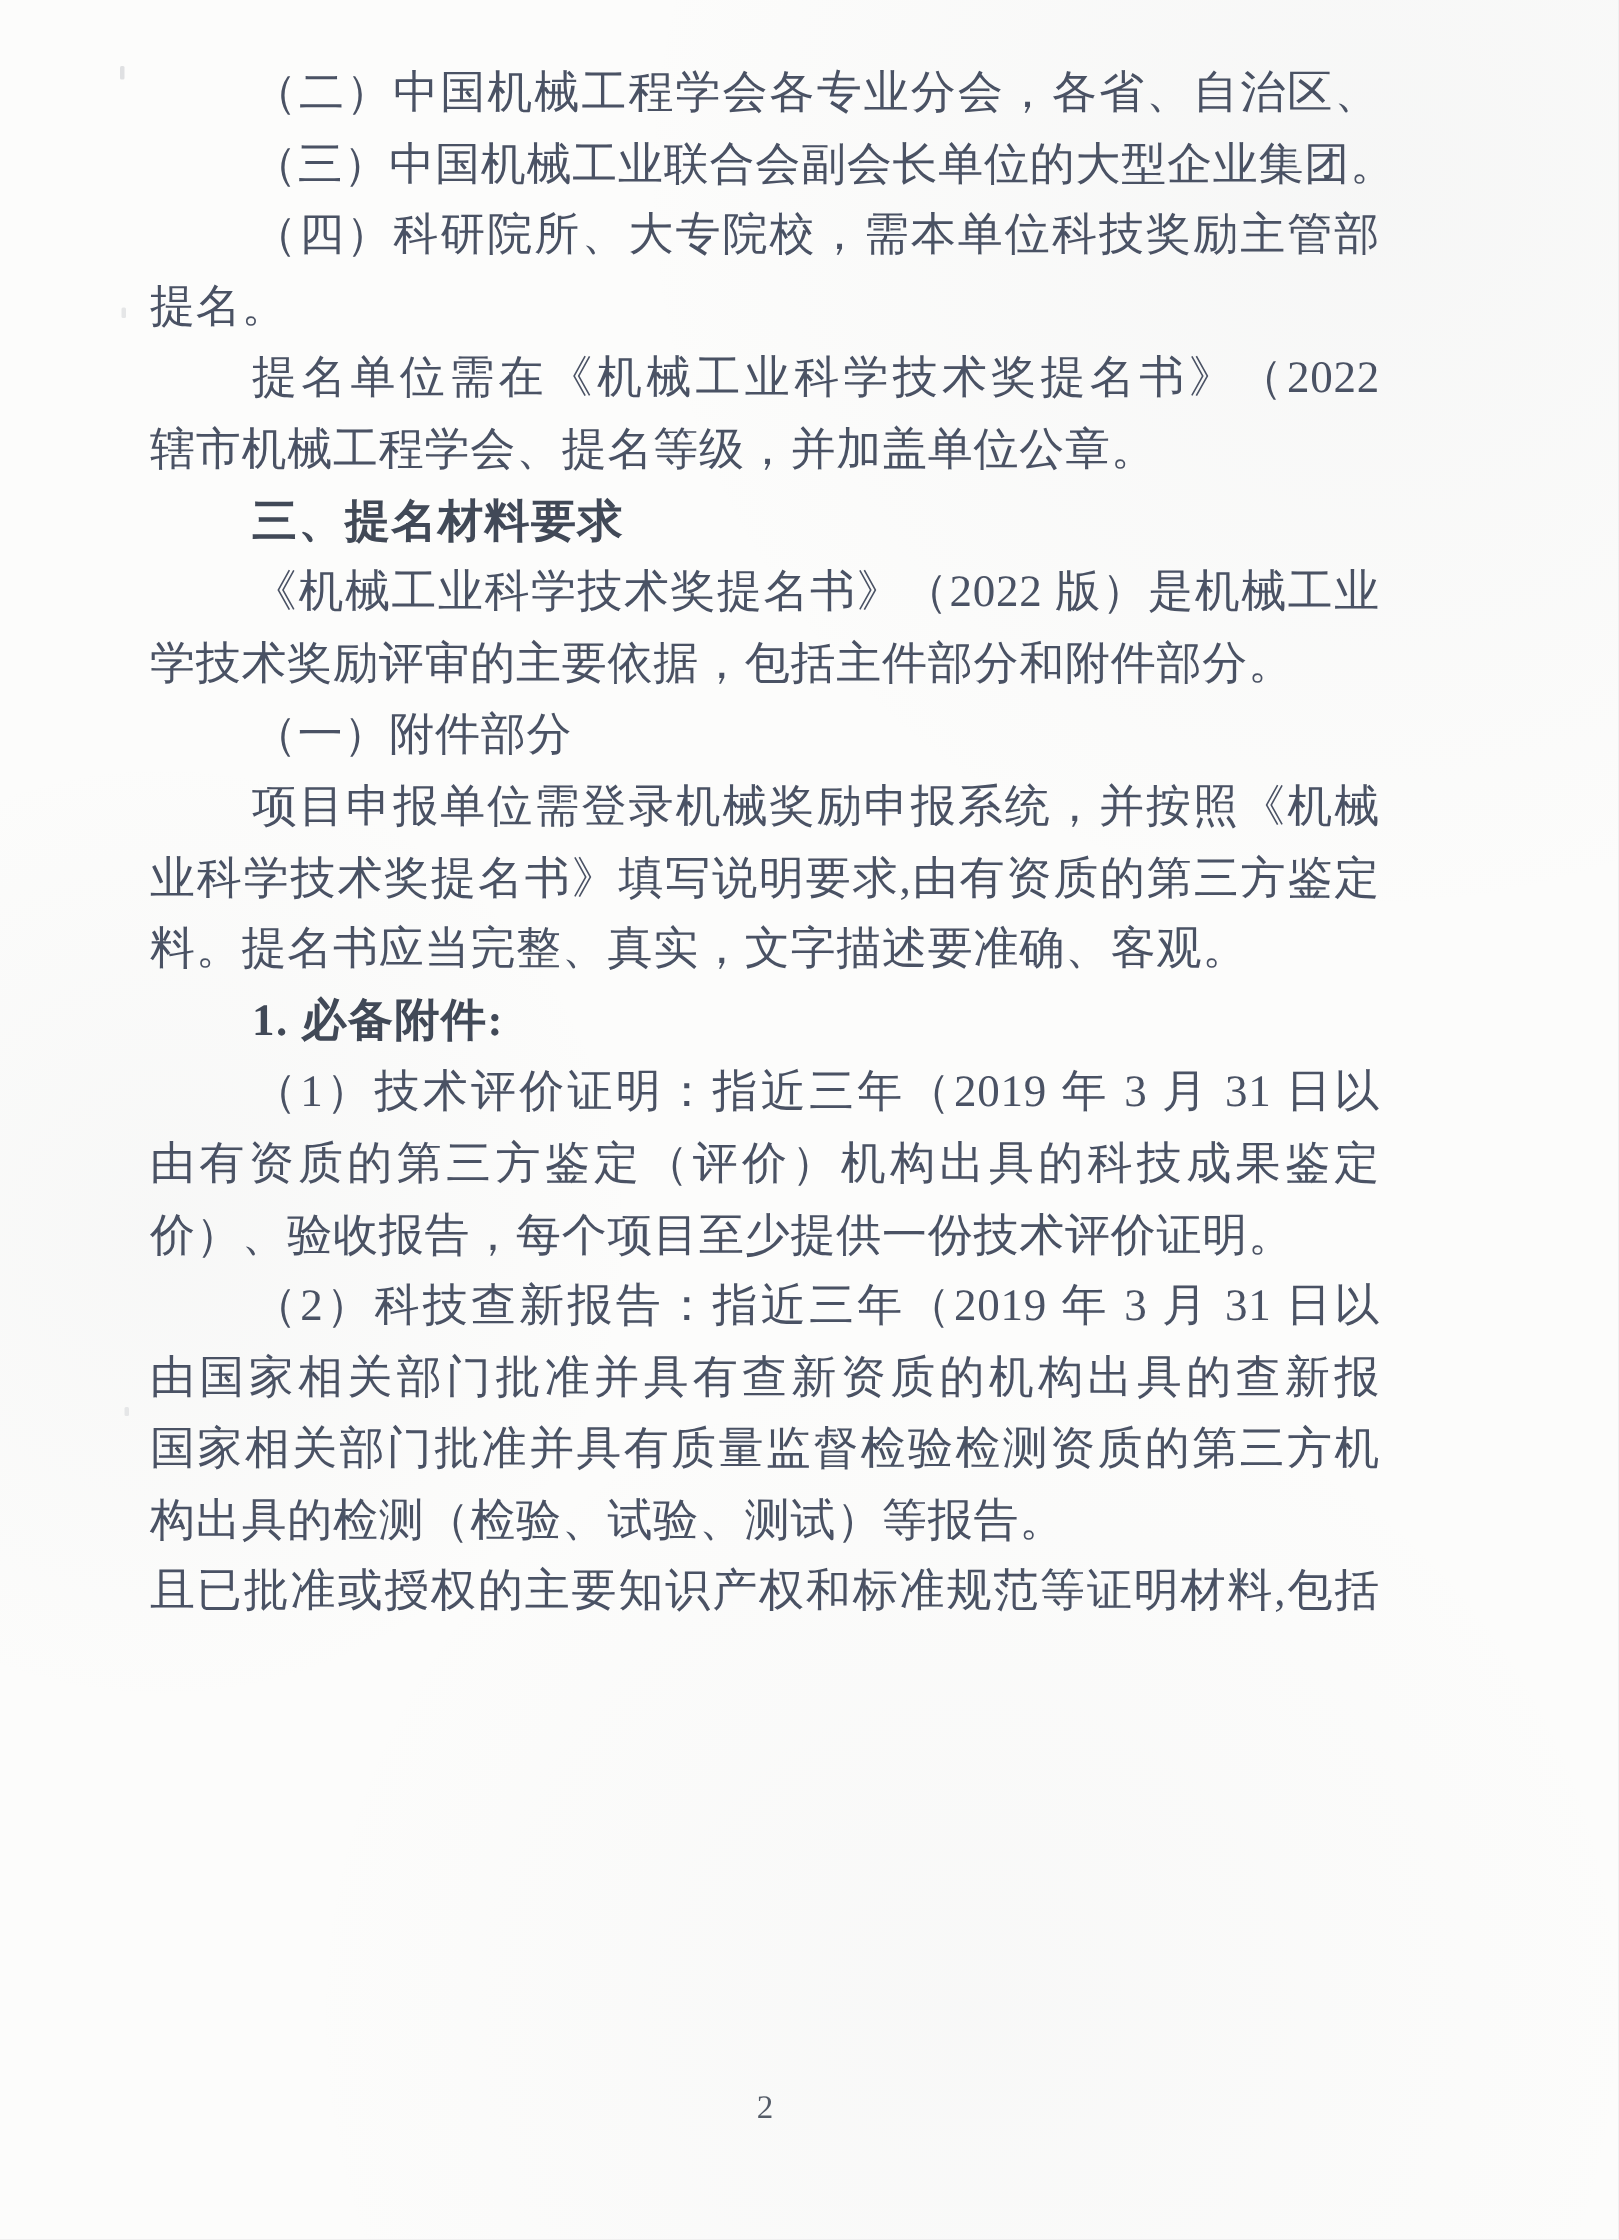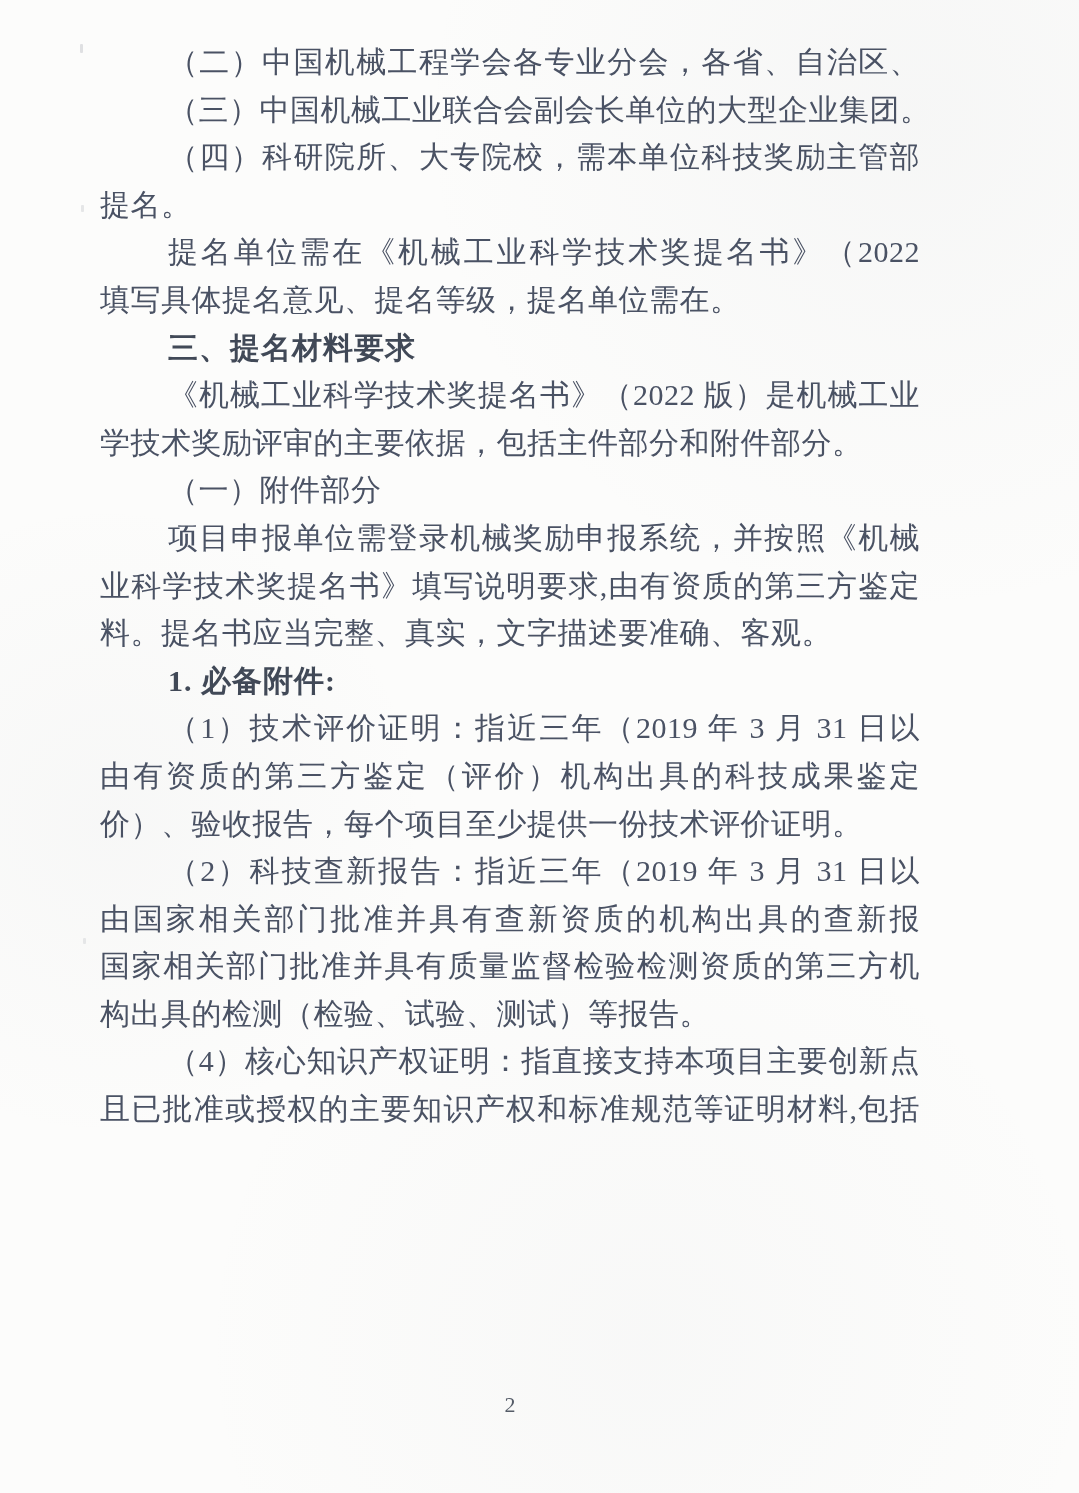--- a/index.html
+++ b/index.html
@@ -77,36 +77,35 @@
   <div class="speck s1"></div>
   <div class="speck s2"></div>
   <div class="speck s3"></div>
 
   <div class="body-column">
       <div class="line indent justify">（二）中国机械工程学会各专业分会，各省、自治区、直</div>
       <div class="line indent">（三）中国机械工业联合会副会长单位的大型企业集团。</div>
       <div class="line indent justify">（四）科研院所、大专院校，需本单位科技奖励主管部门</div>
       <div class="line">提名。</div>
       <div class="line indent justify">提名单位需在《机械工业科学技术奖提名书》（2022 版）</div>
-      <div class="line">填写具体提名意见、提名等级，提名单位需在。</div>
+      <div class="line">辖市机械工程学会、提名等级，并加盖单位公章。</div>
       <div class="line indent bold">三、提名材料要求</div>
       <div class="line indent justify">《机械工业科学技术奖提名书》（2022 版）是机械工业科</div>
       <div class="line">学技术奖励评审的主要依据，包括主件部分和附件部分。</div>
       <div class="line indent">（一）附件部分</div>
       <div class="line indent justify">项目申报单位需登录机械奖励申报系统，并按照《机械工</div>
       <div class="line justify">业科学技术奖提名书》填写说明要求,由有资质的第三方鉴定</div>
       <div class="line">料。提名书应当完整、真实，文字描述要准确、客观。</div>
       <div class="line indent bold">1. 必备附件:</div>
       <div class="line indent justify">（1）技术评价证明：指近三年（2019 年 3 月 31 日以后）</div>
       <div class="line justify">由有资质的第三方鉴定（评价）机构出具的科技成果鉴定（评</div>
       <div class="line">价）、验收报告，每个项目至少提供一份技术评价证明。</div>
       <div class="line indent justify">（2）科技查新报告：指近三年（2019 年 3 月 31 日以后）</div>
       <div class="line justify">由国家相关部门批准并具有查新资质的机构出具的查新报告。</div>
       <div class="line justify">国家相关部门批准并具有质量监督检验检测资质的第三方机</div>
       <div class="line">构出具的检测（检验、试验、测试）等报告。</div>
-      <div class="line indent justify">（4）核心知识产权证明：指直接支持本项目主要创新点</div>
       <div class="line justify">且已批准或授权的主要知识产权和标准规范等证明材料,包括</div>
     </div>
 
   <div class="page-footer">
     <span>2</span>
   </div>
 </div>
 
 </body></html>

